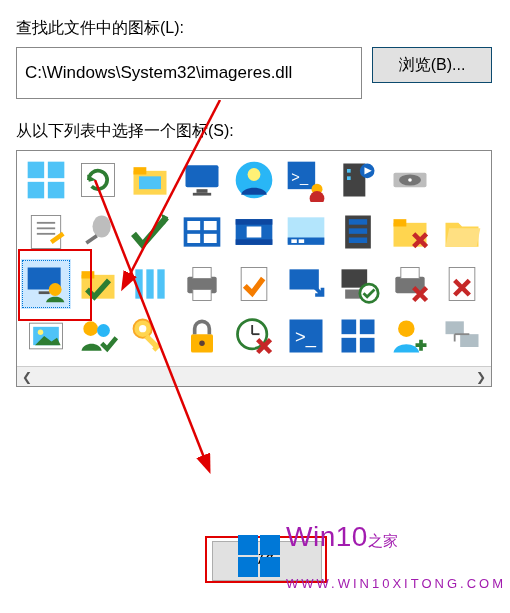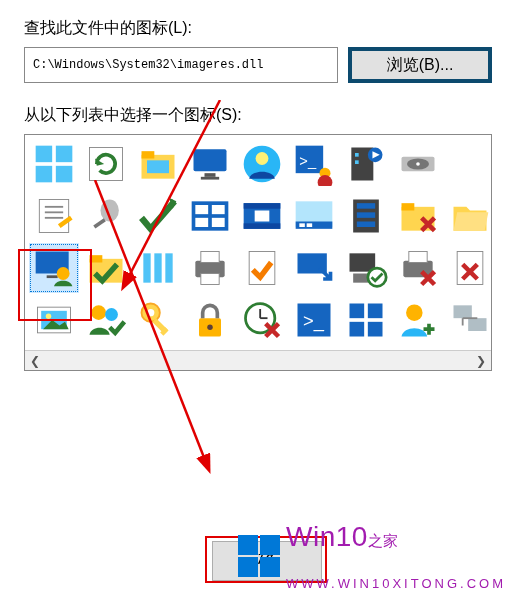--- a/index.html
+++ b/index.html
@@ -1,21 +1,21 @@
 <!DOCTYPE html>
 <html><head>
 <meta charset="utf-8">
 <style>
   * { box-sizing: border-box; margin: 0; padding: 0; }
   body { font-family: "Microsoft YaHei", "Segoe UI", sans-serif; font-size: 14px; background: #fff; width: 510px; height: 613px; position: relative; overflow: hidden; }
-  .dialog { padding: 18px 18px 0 24px; }
+  .dialog { padding: 18px 18px 0 16px; }
   .label { margin-bottom: 8px; font-size: 16px; color: #000; }
   .path-row { display: flex; gap: 10px; margin-bottom: 22px; }
-  .path-input { flex: 1; height: 36px; border: 1px solid #888; padding: 0 8px; font-size: 12px; font-family: Liberation Mono, monospace; }
-  .browse-btn { width: 144px; height: 36px; border: 4px solid #0c4a6e; background: #e1e1e1; cursor: pointer; font-size: 16px; }
+  .path-input { flex: 1; height: 52px; border: 1px solid #888; padding: 0 8px; font-size: 17px; font-family: Liberation Sans, sans-serif; }
+  .browse-btn { width: 120px; height: 36px; border: 1px solid #0c4a6e; background: #e1e1e1; cursor: pointer; font-size: 16px; }
   .icon-area { border: 1px solid #888; background: #fff; position: relative; }
   .icon-grid { display: grid; grid-template-columns: repeat(9, 50px); grid-auto-rows: 50px; gap: 2px; padding: 4px; overflow: hidden; height: 215px; }
   .icon-cell { width: 50px; height: 50px; display: flex; align-items: center; justify-content: center; cursor: pointer; position: relative; }
   .icon-cell.selected { background: #cde8ff; outline: 1px dotted #0078d7; outline-offset: -2px; }
   .hscroll { display: flex; justify-content: space-between; align-items: center; height: 20px; border-top: 1px solid #ccc; background: #f0f0f0; }
   .hscroll .arrow { width: 20px; height: 20px; display: flex; align-items: center; justify-content: center; cursor: pointer; font-size: 12px; color: #555; }
   .ok-btn { position: absolute; bottom: 32px; left: 212px; width: 110px; height: 40px; border: 1px solid #adadad; background: #e1e1e1; font-size: 18px; cursor: pointer; }
   .annot-box1 { position: absolute; border: 2px solid #e00000; top: 249px; left: 18px; width: 74px; height: 72px; pointer-events: none; }
   .annot-box2 { position: absolute; border: 2px solid #e00000; bottom: 30px; left: 205px; width: 122px; height: 47px; pointer-events: none; }
   .arrow-svg { position: absolute; pointer-events: none; }

